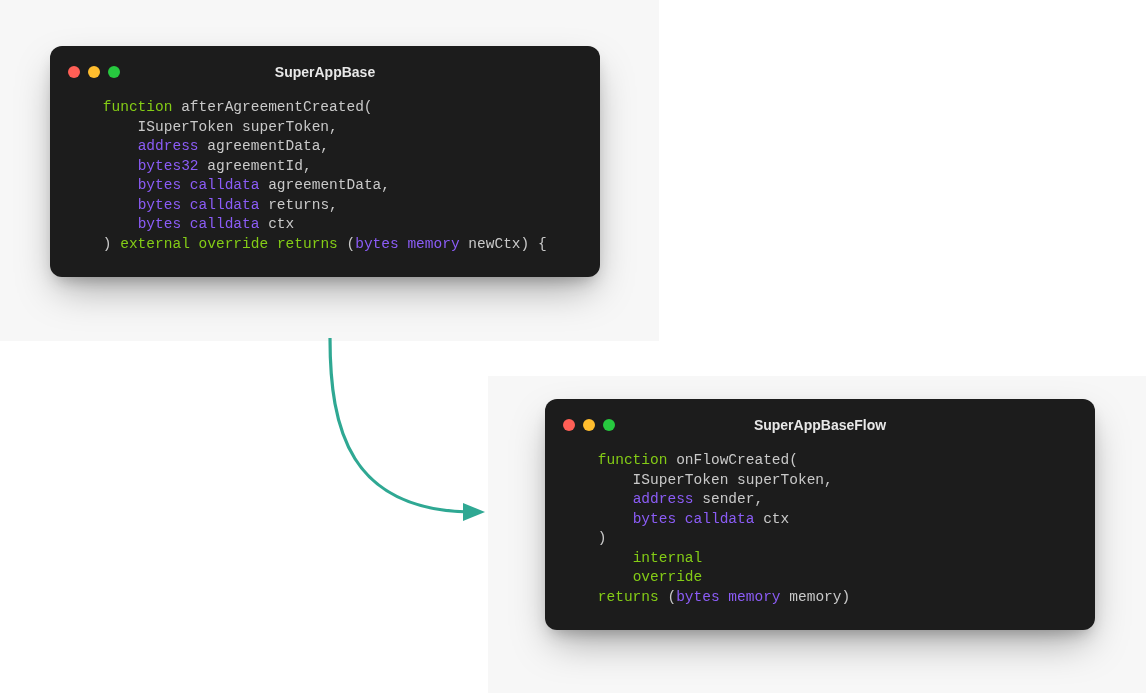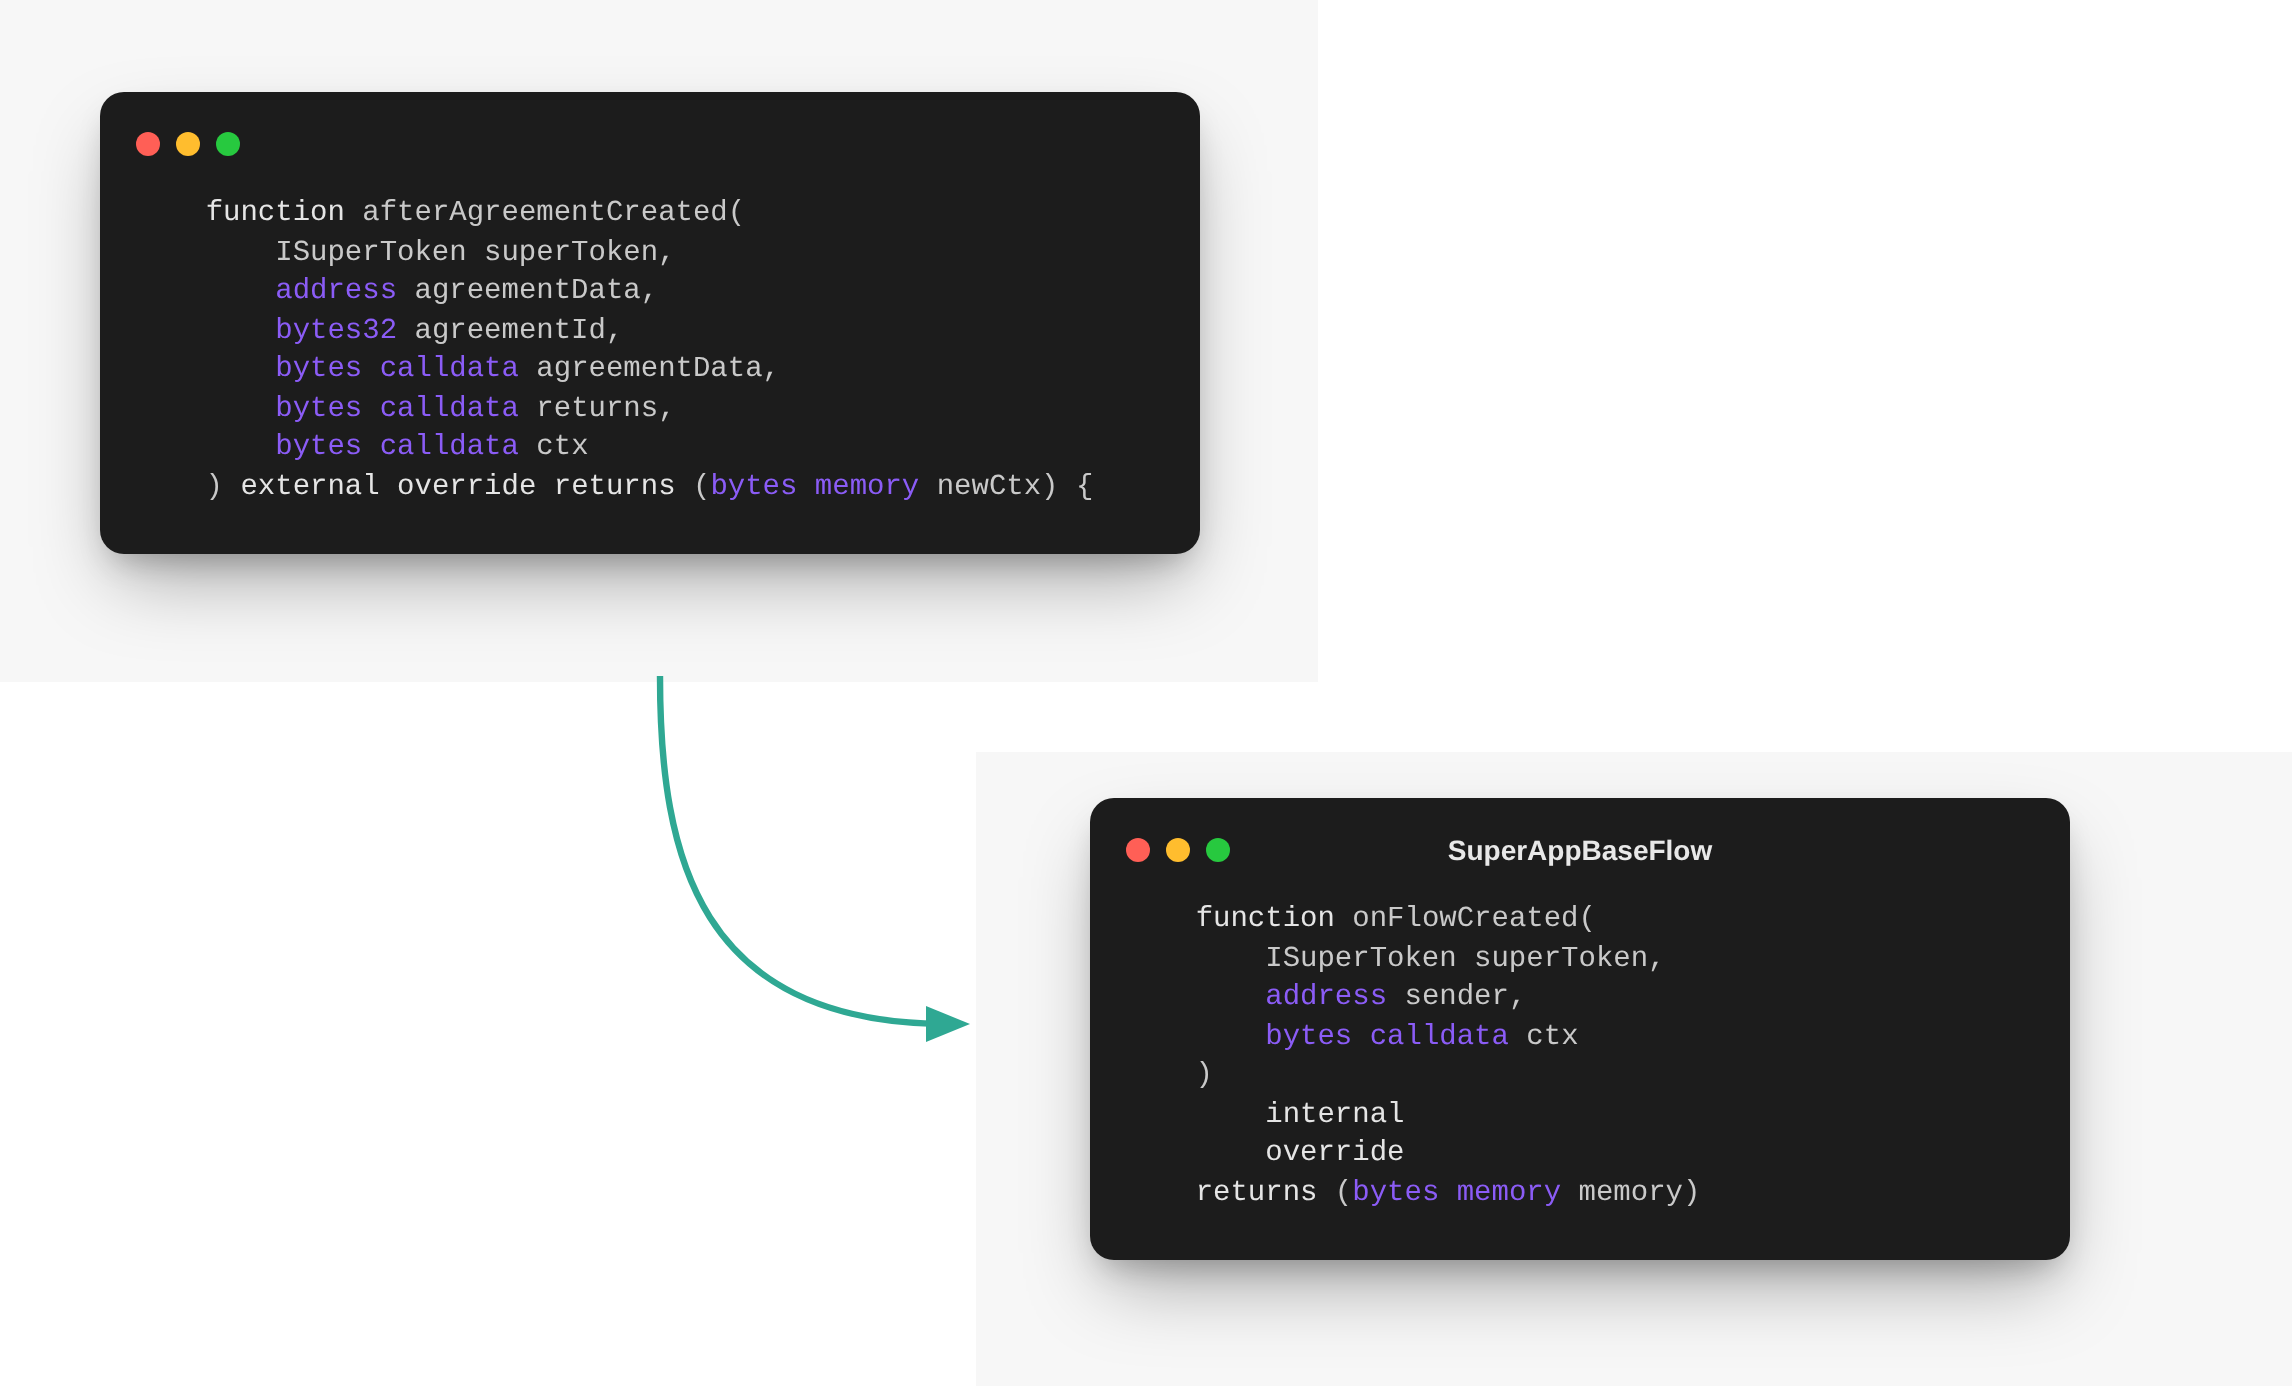--- a/index.html
+++ b/index.html
@@ -20,21 +20,21 @@
   .quad-br{left:488px;top:376px;right:0;bottom:0;width:658px;height:317px;}
 
   .code-window{
     position:absolute;
     background:#1c1c1c;
     border-radius:12px;
     box-shadow:0 18px 40px -8px rgba(0,0,0,.35),0 8px 16px -6px rgba(0,0,0,.25);
     padding:14px 18px 22px 18px;
   }
   .win-a{left:50px;top:46px;width:550px;}
-  .win-b{left:545px;top:399px;width:490px;}
+  .win-b{left:545px;top:399px;width:550px;}
 
   .title-row{
     display:flex;
     align-items:center;
     height:24px;
     position:relative;
     margin-bottom:14px;
   }
   .dots{display:flex;gap:8px;position:absolute;left:0;}
   .dot{width:12px;height:12px;border-radius:50%;}
@@ -49,21 +49,21 @@
     font-weight:600;
   }
 
   pre.code{
     font-family:"SFMono-Regular",Consolas,"Liberation Mono",Menlo,monospace;
     font-size:14.5px;
     line-height:1.35;
     color:#c9c9c9;
     white-space:pre;
   }
-  .tok-kw{color:#e5e5e5}   
+  .tok-kw{color:#84cc16}   
   .tok-type{color:#8b5cf6} 
 
   
   .arrow-svg{
     position:absolute;
     left:305px;top:330px;
     width:200px;height:210px;
     overflow:visible;
   }
   .arrow-path{
@@ -81,20 +81,21 @@
 <div class="quad quad-tl"></div>
 <div class="quad quad-br"></div>
 
 <div class="code-window win-a">
   <div class="title-row">
     <div class="dots">
       <div class="dot r"></div>
       <div class="dot y"></div>
       <div class="dot g"></div>
     </div>
+    <div class="title">SuperAppBase</div>
   </div>
 <pre class="code"><span>    </span><span class="tok-kw">function</span><span> afterAgreementCreated(</span>
 <span>        ISuperToken superToken,</span>
 <span>        </span><span class="tok-type">address</span><span> agreementData,</span>
 <span>        </span><span class="tok-type">bytes32</span><span> agreementId,</span>
 <span>        </span><span class="tok-type">bytes</span><span> </span><span class="tok-type">calldata</span><span> agreementData,</span>
 <span>        </span><span class="tok-type">bytes</span><span> </span><span class="tok-type">calldata</span><span> returns,</span>
 <span>        </span><span class="tok-type">bytes</span><span> </span><span class="tok-type">calldata</span><span> ctx</span>
 <span>    ) </span><span class="tok-kw">external</span><span> </span><span class="tok-kw">override</span><span> </span><span class="tok-kw">returns</span><span> (</span><span class="tok-type">bytes</span><span> </span><span class="tok-type">memory</span><span> newCtx) {</span></pre>
 </div>

